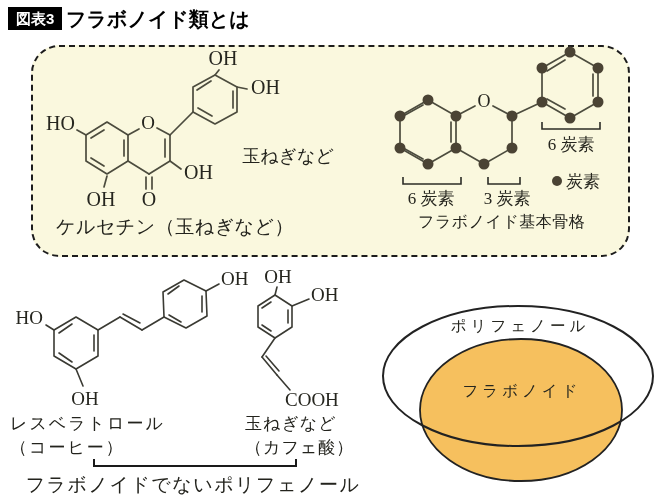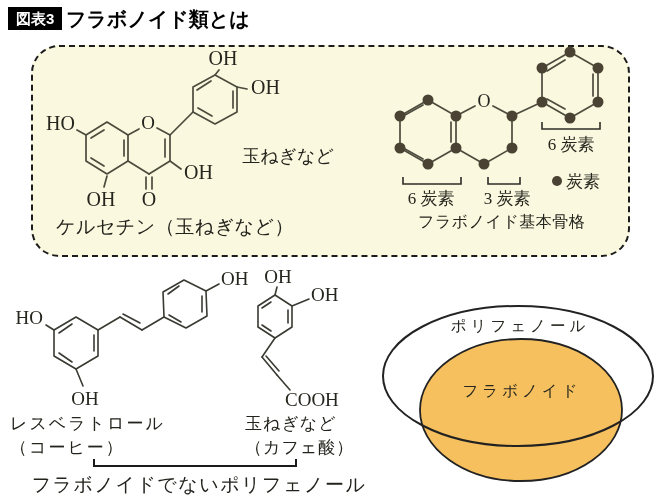--- a/index.html
+++ b/index.html
@@ -23,21 +23,21 @@
   text{font-family:"Liberation Serif","DejaVu Serif",serif;fill:#26261f;}
   .jp{position:absolute;font-family:"Liberation Serif","DejaVu Serif",serif;color:#23231d;}
   .note{left:226px;top:146px;width:124px;text-align:center;font-size:18px;line-height:21px;}
   .cap-quercetin{left:56px;top:214px;font-size:19px;letter-spacing:0.5px;}
   .cap-skeleton{left:418px;top:212px;font-size:16px;letter-spacing:0.5px;}
   .cap2{text-align:left;font-size:17px;line-height:24px;}
   .cap-resv{left:10px;top:412px;width:190px;letter-spacing:2px;}
   .cap-caff{left:245px;top:412px;width:122px;letter-spacing:1px;}
   .footer-bracket{position:absolute;left:93px;top:459px;width:204px;height:8px;
          border:2px solid #1a1a1a;border-top:none;box-sizing:border-box;}
-  .footer-cap{left:24px;top:472px;width:350px;text-align:center;font-size:19px;letter-spacing:1.5px;}
+  .footer-cap{left:18px;top:472px;width:350px;text-align:center;font-size:19px;letter-spacing:1.5px;}
 </style>
 </head>
 <body>
 
 <div id="stage">
 
   <div class="badge">図表3</div>
   <div class="title">フラボノイド類とは</div>
 
   <div class="panel"></div>

